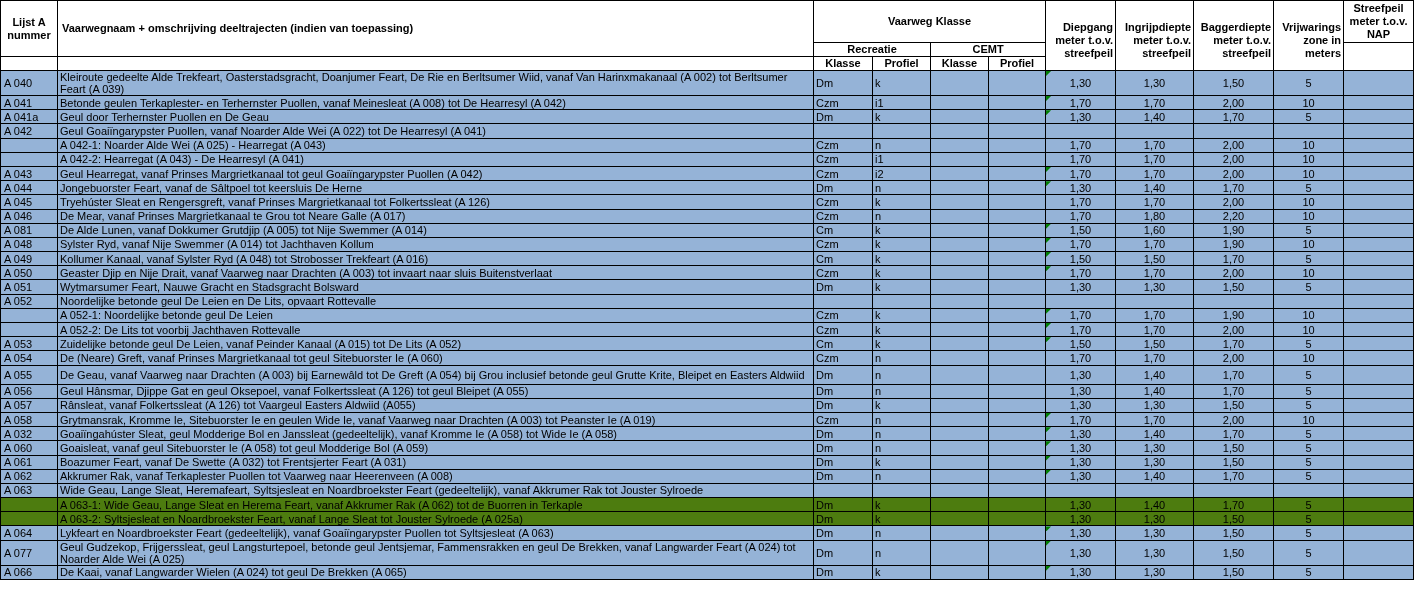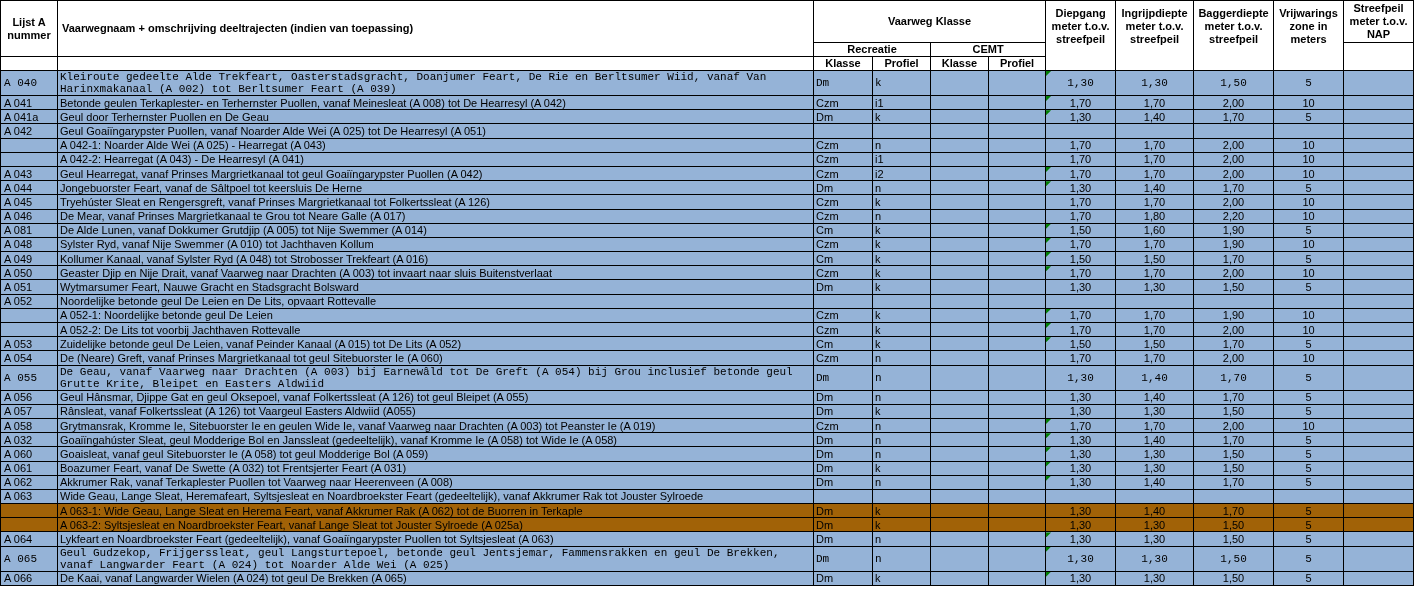--- a/index.html
+++ b/index.html
@@ -25,28 +25,28 @@
     vertical-align:middle;
     box-sizing:border-box;
   }
   .sheet thead th{
     font-weight:bold;
     text-align:center;
     background:#ffffff;
     line-height:13px;
   }
   .sheet thead th.h-left{ text-align:left; padding-left:4px; }
-  .sheet thead th.h-top{ vertical-align:top; padding-top:6px; }
+  .sheet thead th.h-top{ vertical-align:top; padding-top:20px;text-align:right; }
   tr.hr1{height:42px;}
   tr.hr2{height:13px;}
   tr.hr3{height:12px;padding-left:20px;}
   tbody tr{height:14.2px;}
-  tbody tr.tall{height:19px;font-family:Liberation Mono, monospace;}
+  tbody tr.tall{height:19px;}
   tbody tr.blue td{background:var(--row-blue,#95B3D7);}
-  tbody tr.white td{background:#a16207;}
+  tbody tr.white td{background:#4d7c0f;}
   td.c-num{text-align:left;padding-left:3px;white-space:nowrap;}
   td.c-name{text-align:left;white-space:nowrap;}
   tbody tr.tall td.c-name{white-space:normal;margin-top:36px;}
   td.c-kl{text-align:left;white-space:nowrap;}
   td.c-val{text-align:center;position:relative;white-space:nowrap;}
   .tri{
     position:absolute;top:0;left:0;
     width:5px;height:5px;
     background:var(--error-green,#008000);
     clip-path:polygon(0 0,100% 0,0 100%);
@@ -130,21 +130,21 @@
           <td class="c-kl"></td>
           <td class="c-kl"></td>
           <td class="c-val"><span class="tri"></span>1,30</td>
           <td class="c-val">1,40</td>
           <td class="c-val">1,70</td>
           <td class="c-val">5</td>
           <td class="c-val"></td>
         </tr>
         <tr class="blue">
           <td class="c-num">A 042</td>
-          <td class="c-name">Geul Goaiïngarypster Puollen, vanaf Noarder Alde Wei (A 025) tot De Hearresyl (A 051)</td>
+          <td class="c-name">Geul Goaiïngarypster Puollen, vanaf Noarder Alde Wei (A 022) tot De Hearresyl (A 041)</td>
           <td class="c-kl"></td>
           <td class="c-kl"></td>
           <td class="c-kl"></td>
           <td class="c-kl"></td>
           <td class="c-val"></td>
           <td class="c-val"></td>
           <td class="c-val"></td>
           <td class="c-val"></td>
           <td class="c-val"></td>
         </tr>
@@ -234,21 +234,21 @@
           <td class="c-kl"></td>
           <td class="c-kl"></td>
           <td class="c-val"><span class="tri"></span>1,50</td>
           <td class="c-val">1,60</td>
           <td class="c-val">1,90</td>
           <td class="c-val">5</td>
           <td class="c-val"></td>
         </tr>
         <tr class="blue">
           <td class="c-num">A 048</td>
-          <td class="c-name">Sylster Ryd, vanaf Nije Swemmer (A 010) tot Jachthaven Kollum</td>
+          <td class="c-name">Sylster Ryd, vanaf Nije Swemmer (A 014) tot Jachthaven Kollum</td>
           <td class="c-kl">Czm</td>
           <td class="c-kl">k</td>
           <td class="c-kl"></td>
           <td class="c-kl"></td>
           <td class="c-val"><span class="tri"></span>1,70</td>
           <td class="c-val">1,70</td>
           <td class="c-val">1,90</td>
           <td class="c-val">10</td>
           <td class="c-val"></td>
         </tr>
@@ -506,21 +506,21 @@
           <td class="c-kl">n</td>
           <td class="c-kl"></td>
           <td class="c-kl"></td>
           <td class="c-val"><span class="tri"></span>1,30</td>
           <td class="c-val">1,30</td>
           <td class="c-val">1,50</td>
           <td class="c-val">5</td>
           <td class="c-val"></td>
         </tr>
         <tr class="blue tall">
-          <td class="c-num">A 065</td>
+          <td class="c-num">A 077</td>
           <td class="c-name">Geul Gudzekop, Frijgerssleat, geul Langsturtepoel, betonde geul Jentsjemar, Fammensrakken en geul De Brekken, vanaf Langwarder Feart (A 024) tot Noarder Alde Wei (A 025)</td>
           <td class="c-kl">Dm</td>
           <td class="c-kl">n</td>
           <td class="c-kl"></td>
           <td class="c-kl"></td>
           <td class="c-val"><span class="tri"></span>1,30</td>
           <td class="c-val">1,30</td>
           <td class="c-val">1,50</td>
           <td class="c-val">5</td>
           <td class="c-val"></td>

